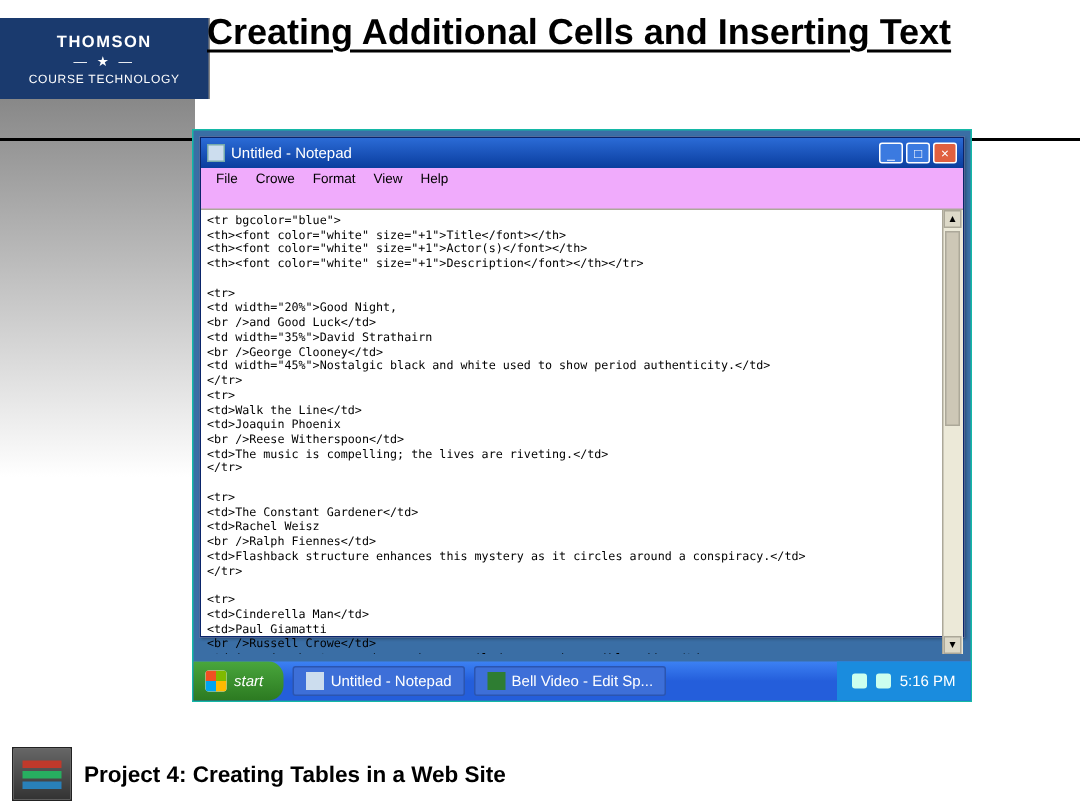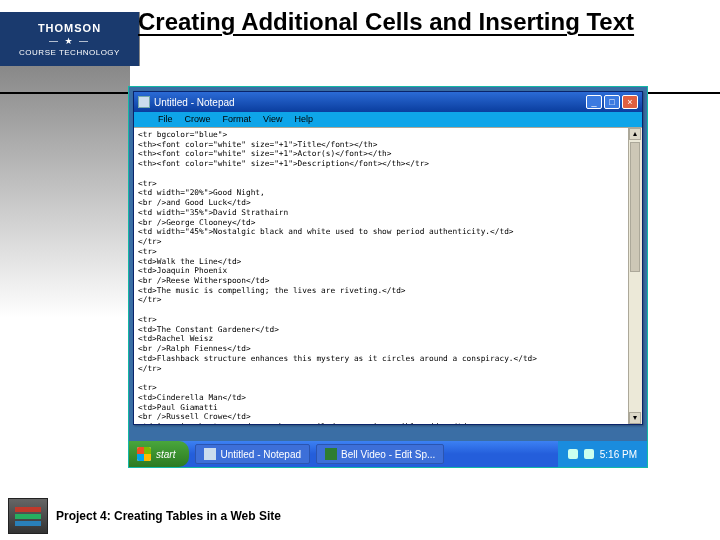--- a/index.html
+++ b/index.html
@@ -15,21 +15,21 @@
 .title-underline { position: absolute; left: 0; top: 92px; width: 720px; height: 2px; background: #000; }
 .screenshot { position: absolute; left: 128px; top: 86px; width: 520px; height: 382px; background: #3a6ea5; border: 1px solid #14b8a6; }
 .np-window { position: absolute; left: 4px; top: 4px; right: 4px; height: 334px; background: #fff; border: 1px solid #0a246a; box-shadow: 1px 1px 2px rgba(0,0,0,0.3); }
 .np-titlebar { height: 20px; background: linear-gradient(to bottom, #2b6bd6 0%, #0a3d9e 100%); display: flex; align-items: center; color: #fff; font-size: 10px; padding: 0 4px; }
 .np-titlebar .np-icon { width: 12px; height: 12px; background: #ccddee; margin-right: 4px; border: 1px solid #7aa; }
 .np-titlebar .np-title { flex: 1; }
 .np-titlebar .win-btns { display: flex; gap: 2px; }
 .np-titlebar .win-btn { width: 16px; height: 14px; border: 1px solid #fff; border-radius: 2px; font-size: 9px; line-height: 12px; text-align: center; cursor: default; }
 .np-titlebar .win-min, .np-titlebar .win-max { background: #3b7ae0; color: #fff; }
 .np-titlebar .win-close { background: #e06040; color: #fff; }
-.np-menu { height: 16px; background: #0ea5e9; border-bottom: 1px solid #aca899; display: flex; font-size: 9px; color: #000; padding-left: 18px; }
+.np-menu { height: 28px; background: #f0abfc; border-bottom: 1px solid #aca899; display: flex; font-size: 9px; color: #000; padding-left: 4px; }
 .np-menu span { padding: 2px 6px; cursor: default; }
 .np-body { position: relative; height: calc(100% - 36px); display: flex; }
 .np-text { flex: 1; padding: 2px 4px; font-family: "Lucida Console", monospace; font-size: 7.8px; line-height: 1.25; color: #000; white-space: pre; overflow: hidden; }
 .np-scroll { width: 14px; background: #ece9d8; border-left: 1px solid #aca899; position: relative; }
 .np-scroll .arr { width: 12px; height: 12px; background: #ddd9c8; border: 1px solid #aca899; font-size: 8px; text-align: center; line-height: 10px; position: absolute; left: 0; }
 .np-scroll .arr-up { top: 0; }
 .np-scroll .arr-down { bottom: 0; }
 .np-scroll .thumb { position: absolute; left: 1px; top: 14px; width: 10px; height: 130px; background: #cdc7b6; border: 1px solid #aca899; }
 .taskbar { position: absolute; left: 0; bottom: 0; right: 0; height: 26px; background: linear-gradient(to bottom, #3c81f3 0%, #245edb 50%, #245edb 100%); display: flex; align-items: center; color: #fff; font-size: 10px; }
 .taskbar .start { background: linear-gradient(to bottom, #49a63c 0%, #2c7a21 100%); height: 26px; padding: 0 14px 0 8px; display: flex; align-items: center; font-weight: normal; font-style: italic; border-radius: 0 10px 10px 0; }
@@ -38,21 +38,21 @@
 .taskbar .task-btn { background: #3d6fd8; height: 20px; margin-left: 6px; padding: 0 8px; display: flex; align-items: center; border: 1px solid #2b55b0; border-radius: 2px; cursor: default; }
 .taskbar .task-btn .ticon { width: 12px; height: 12px; background: #ccddee; margin-right: 4px; }
 .taskbar .task-btn.excel .ticon { background: #2e7d32; }
 .taskbar .tray { margin-left: auto; background: #1a8cde; height: 26px; padding: 0 10px; display: flex; align-items: center; gap: 6px; }
 .taskbar .tray .tray-ico { width: 10px; height: 10px; background: #cfe; border-radius: 2px; }
 .taskbar .tray .clock { font-size: 10px; }
 .footer { position: absolute; left: 0; bottom: 0; width: 720px; height: 48px; background: #fff; display: flex; align-items: center; }
 .footer .series-icon { width: 40px; height: 36px; background: linear-gradient(to bottom, #666 0%, #333 100%); margin: 0 8px 0 8px; border: 1px solid #222; display: flex; flex-direction: column; align-items: center; justify-content: center; }
 .footer .series-icon .bk { width: 26px; height: 5px; margin: 1px 0; }
 .footer .series-icon .bk1{background:#c0392b}.footer .series-icon .bk2{background:#27ae60}.footer .series-icon .bk3{background:#2980b9}
-.footer .footer-text { font-size: 12px; font-weight: bold; color: #000; }
+.footer .footer-text { font-size: 15px; font-weight: bold; color: #000; }
 </style>
 </head>
 <body>
 
 <div class="slide">
 
   <div class="sidebar-brand">
     <div class="brand-top">THOMSON</div>
     <div class="star">— ★ —</div>
     <div class="brand-bot">COURSE TECHNOLOGY</div>

